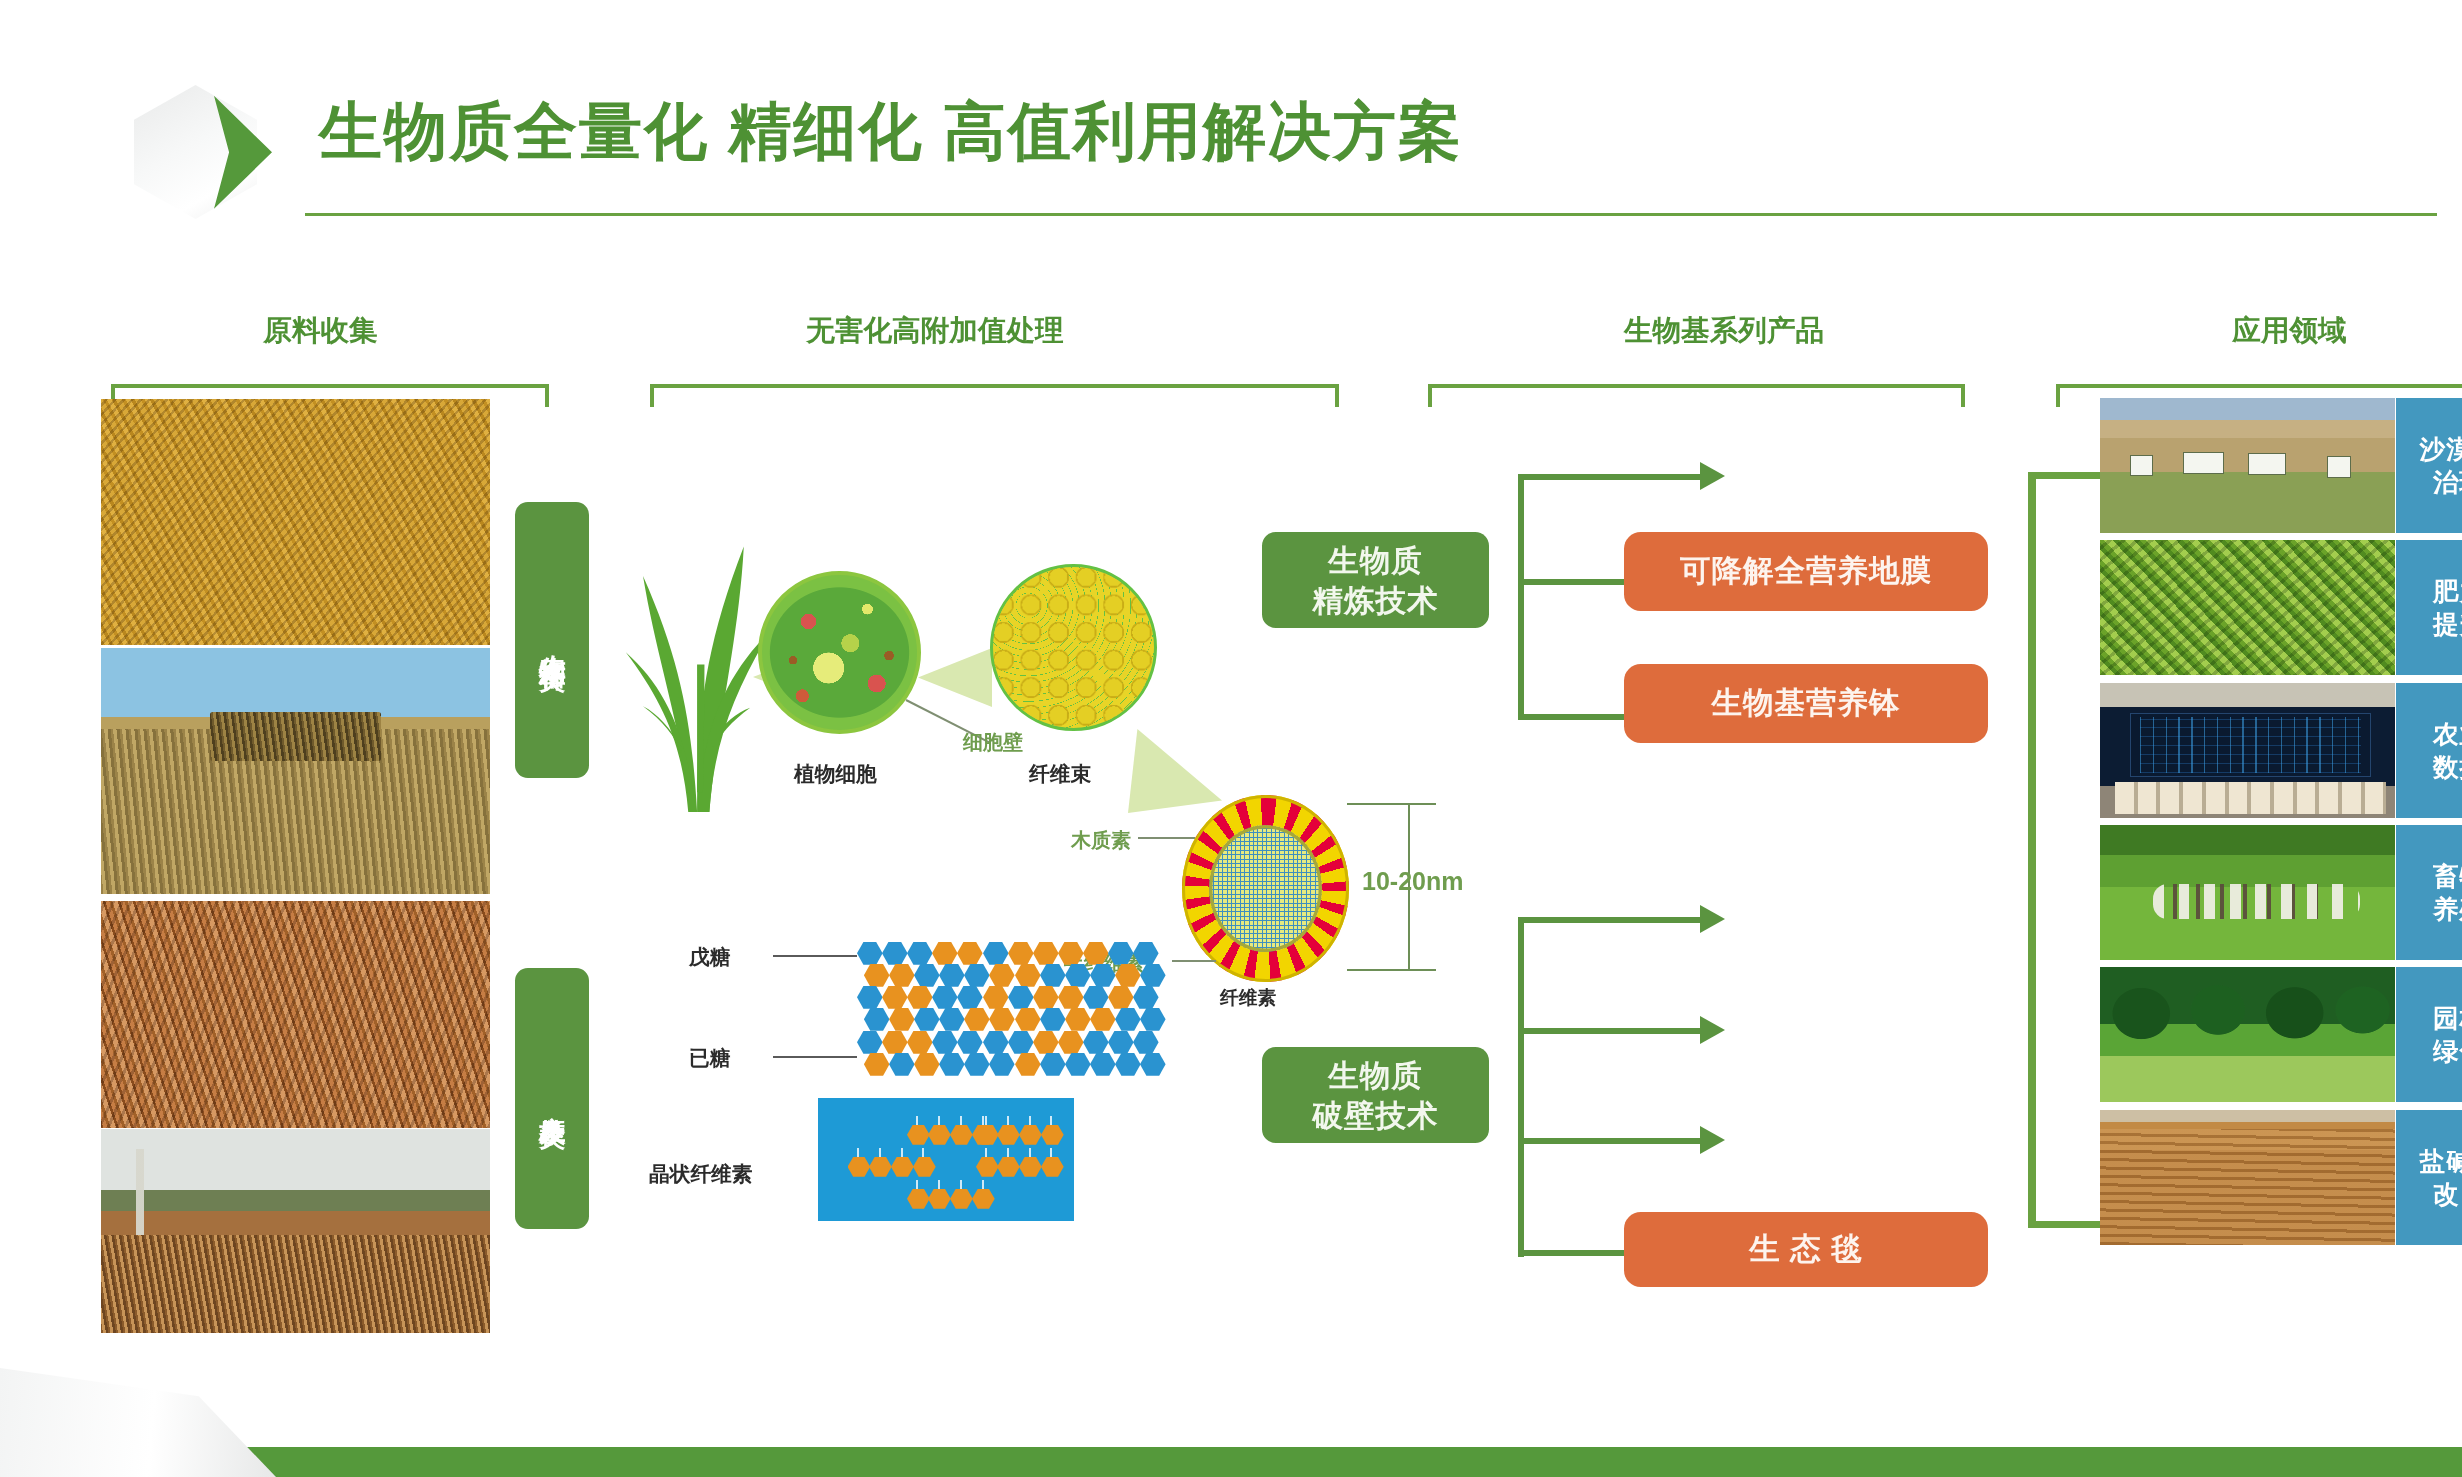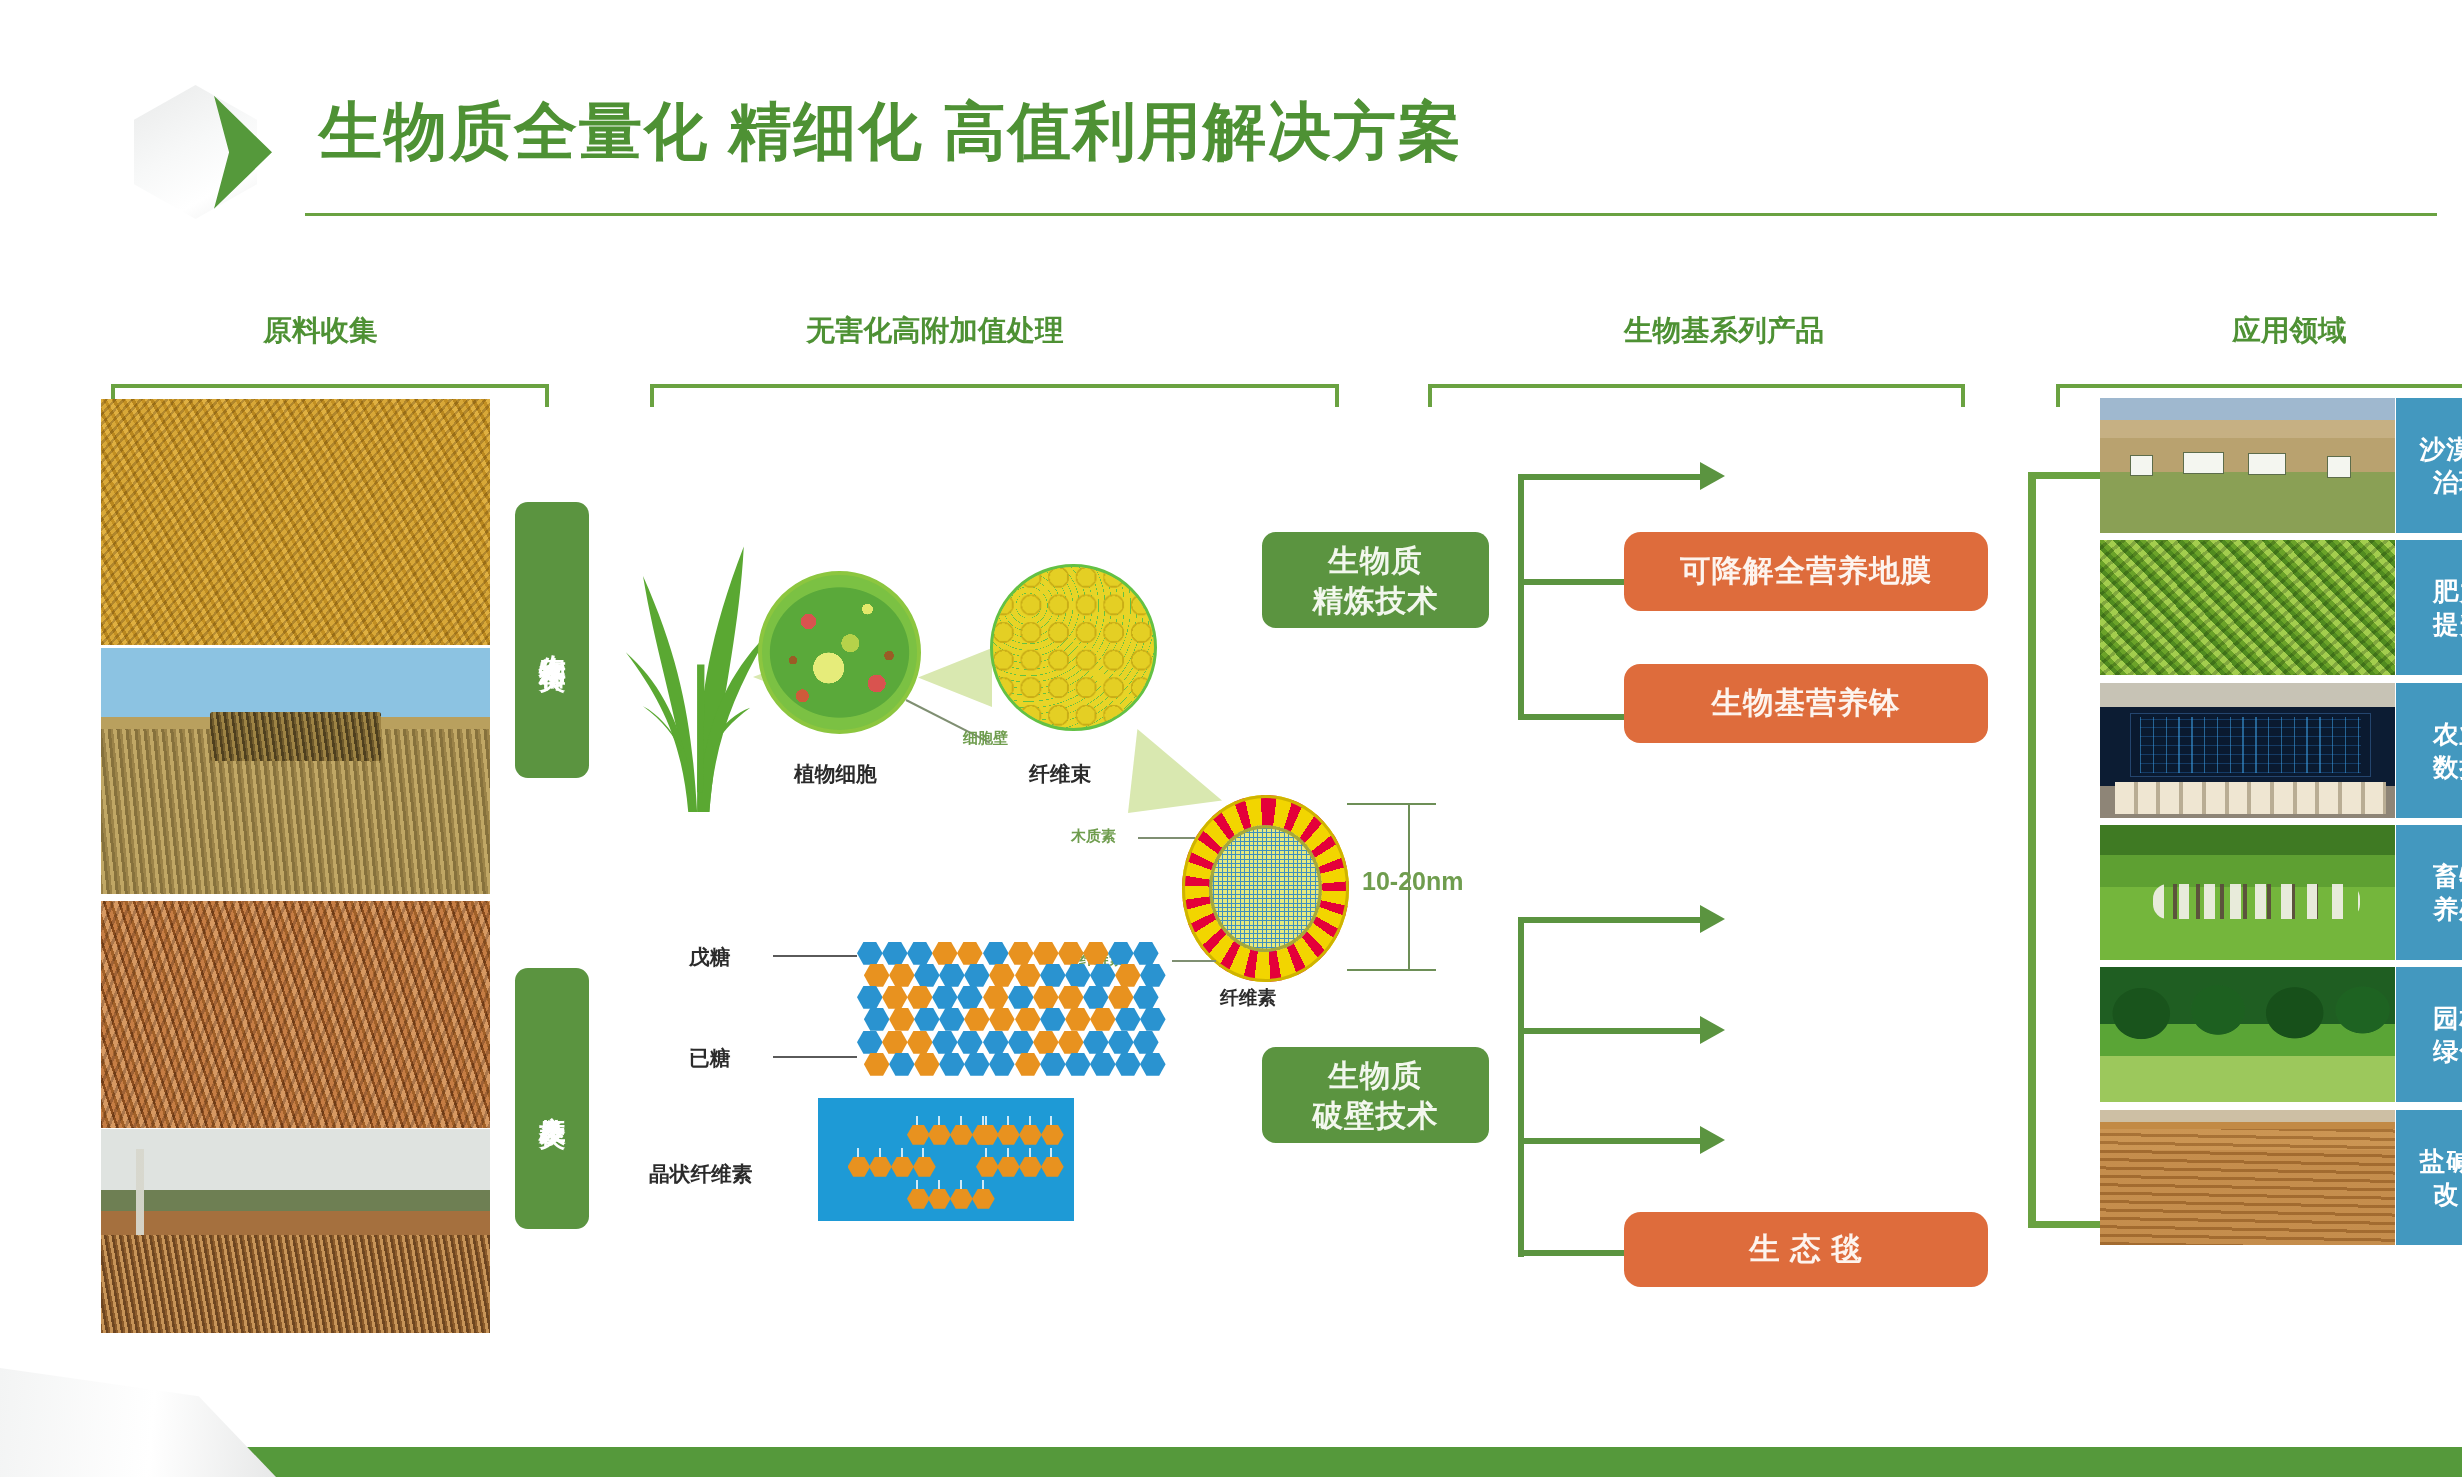--- a/index.html
+++ b/index.html
@@ -154,21 +154,21 @@
   .xsec .inner {
     position:absolute; inset: 16%; border-radius:50%;
     background:
       repeating-linear-gradient(90deg, #3e8fbf 0 1px, transparent 1px 4.4px),
       repeating-linear-gradient(0deg, #3e8fbf 0 1px, transparent 1px 4.4px),
       #e7ea7f;
     box-shadow: inset 0 0 0 3.4px #a6a83a;
   }
   .dim-line { position:absolute; background:#6d8f57; }
   .lbl-green {
-    position:absolute; color:#6f9d4e; font-size:15px; font-weight:700; white-space:nowrap;
+    position:absolute; color:#6f9d4e; font-size:20px; font-weight:700; white-space:nowrap;
   }
   .lbl-dark {
     position:absolute; color:#2b2b2b; font-size:20.7px; font-weight:700; white-space:nowrap;
   }
   .leader { position:absolute; background:#7f8f72; height:2px; }
 
   
   .sugar-rows { position:absolute; }
   .hexc {
     position:absolute; width:25.6px; height:22.7px;
@@ -460,21 +460,21 @@
   <div class="conn-h" style="left:1518px; top:917px; width:197px;"></div>
   <div class="conn-h" style="left:1518px; top:1028px; width:197px;"></div>
   <div class="conn-h" style="left:1518px; top:1138px; width:197px;"></div>
   <div class="conn-h" style="left:1518px; top:1250px; width:197px;"></div>
   <div class="arrow-r" style="left:1700px; top:905px;"></div>
   <div class="arrow-r" style="left:1700px; top:1016px;"></div>
   <div class="arrow-r" style="left:1700px; top:1126px;"></div>
   <div class="arrow-r" style="left:1700px; top:1239px;"></div>
 
   <div class="prod-pill" style="left:1624px; top:532px; width:364px; height:79px;">可降解全营养地膜</div>
-  <div class="prod-pill" style="left:1624px; top:664px; width:364px; height:79px;border-radius:16px;">生物基营养钵</div>
+  <div class="prod-pill" style="left:1624px; top:664px; width:364px; height:79px;">生物基营养钵</div>
 
   <div class="prod-pill" style="left:1624px; top:1212px; width:364px; height:75px;">生 态 毯</div>
 
   <div class="appbracket-v" style="left:2028px; top:472px; height:756px;"></div>
   <div class="appbracket-h" style="left:2028px; top:472px; width:84px;"></div>
   <div class="appbracket-h" style="left:2028px; top:1221px; width:84px;"></div>
 
   <div class="photo tex-desert" style="left:2100px; top:398px; width:295px; height:135px;">
     <div class="sign" style="left:10%;top:42%;"></div>
     <div class="sign" style="left:28%;top:40%;width:14%;"></div>

